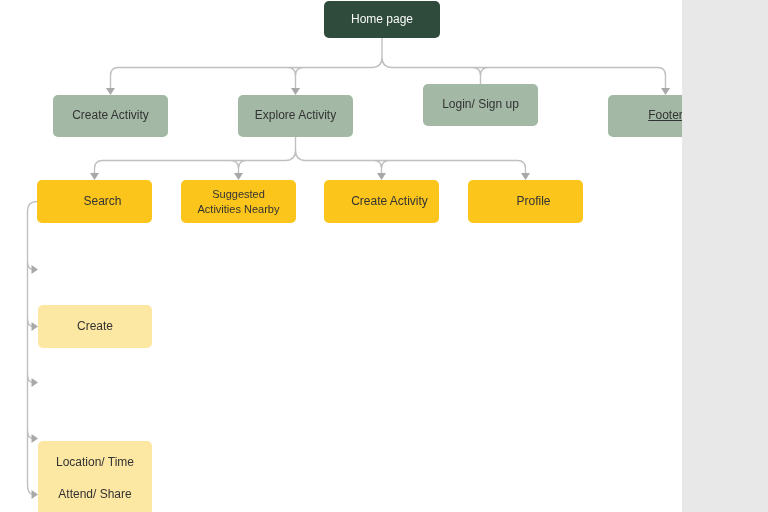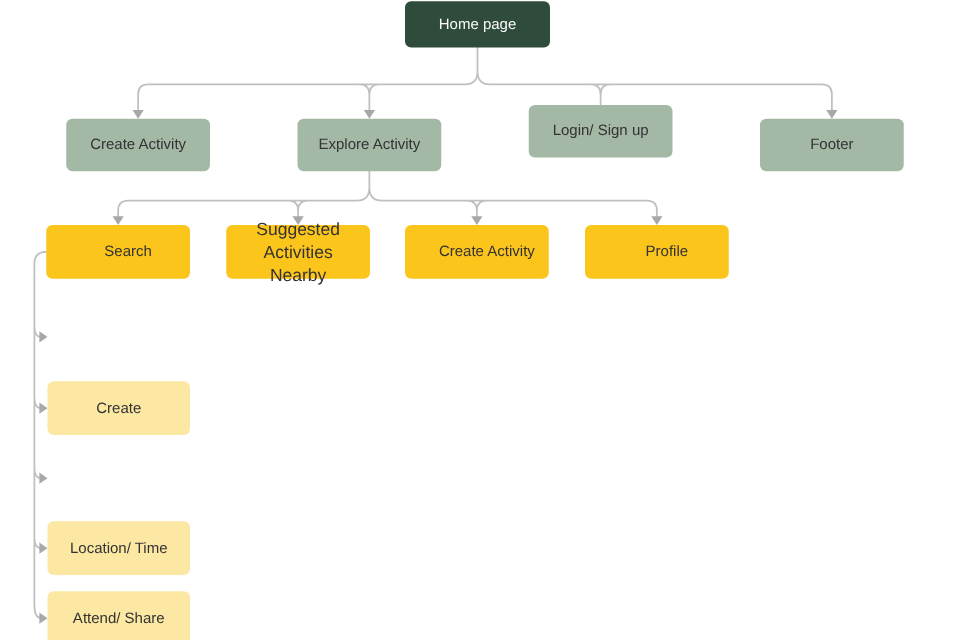--- a/index.html
+++ b/index.html
@@ -13,21 +13,21 @@
     --node-text:#333333;
     --background:#FFFFFF;
   }
   html,body{margin:0;padding:0;}
   body{
     font-family:"Liberation Sans","DejaVu Sans",sans-serif;
     background:#e8e8e8;
   }
   .canvas{
     position:relative;
-    width:768px;height:512px;
+    width:682px;height:512px;
     background:var(--background);
     overflow:hidden;
   }
   .connector-layer{
     position:absolute;left:0;top:0;width:768px;height:512px;
     pointer-events:none;
   }
   .connector-path{
     stroke:var(--connector);
     stroke-width:1.4;
@@ -43,36 +43,36 @@
     font-size:12px;
     color:var(--node-text);
     box-sizing:border-box;
     line-height:1.3;
     cursor:default;
   }
   .node-root{background:var(--root-node);color:var(--root-text);}
   .node-l1{background:var(--level1-node);}
   .node-l2{background:var(--level2-node);padding-left:16px;}
   .node-l3{background:var(--level3-node);}
-  .node-small{font-size:14px;padding:0 10px;}
+  .node-small{font-size:11px;padding:0 10px;}
 
   
   #n-home{left:324px;top:1px;width:116px;height:37px;}
   #n-create-top{left:53px;top:95px;width:115px;height:42px;}
   #n-explore{left:238px;top:95px;width:115px;height:42px;}
   #n-login{left:423px;top:84px;width:115px;height:42px;}
-  #n-footer{left:608px;top:95px;width:115px;height:42px;}
+  #n-footer{left:608px;top:95px;width:115px;height:42px;text-decoration:underline;}
   #n-search{left:37px;top:180px;width:115px;height:43px;}
   #n-suggested{left:181px;top:180px;width:115px;height:43px;}
   #n-create-sub{left:324px;top:180px;width:115px;height:43px;}
   #n-profile{left:468px;top:180px;width:115px;height:43px;}
   #n-organizer{left:38px;top:248px;width:114px;height:43px;}
   #n-photos{left:38px;top:305px;width:114px;height:43px;}
   #n-description{left:38px;top:361px;width:114px;height:43px;}
-  #n-location{left:38px;top:417px;width:114px;height:43px;}
+  #n-location{left:38px;top:441px;width:114px;height:43px;}
   #n-attend{left:38px;top:473px;width:114px;height:43px;}
 </style>
 </head>
 <body>
 
 <div class="canvas">
 
   <svg class="connector-layer" viewBox="0 0 768 512">
 
     <g>

